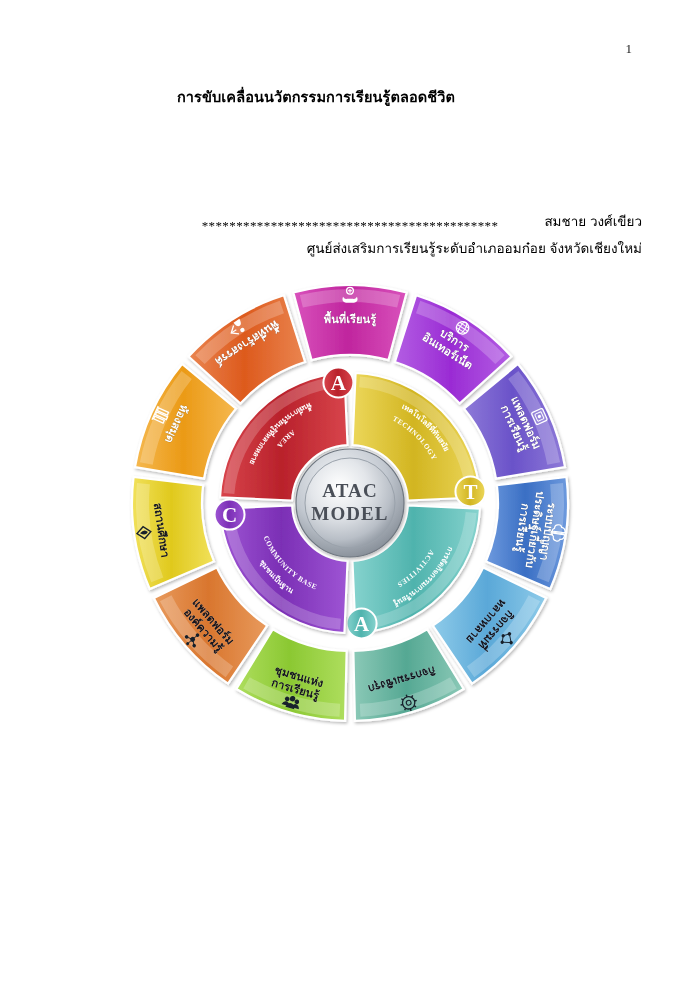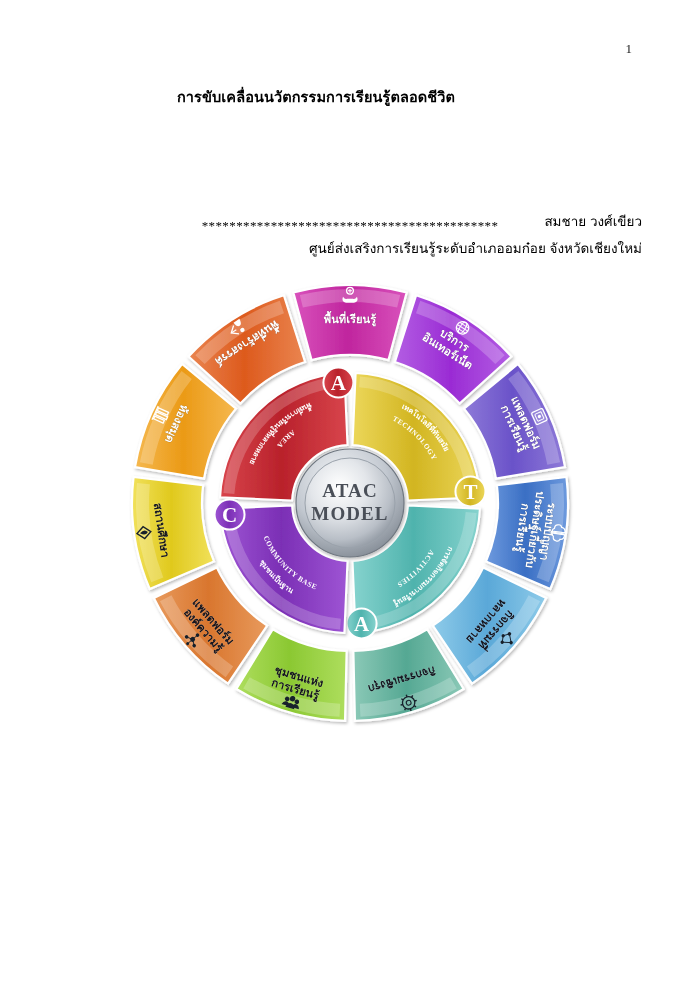--- a/index.html
+++ b/index.html
@@ -135,21 +135,21 @@
 <div class="page">
 
   <div class="page-number">1</div>
 
   <div class="doc-head">
     <div class="title-line">การขับเคลื่อนนวัตกรรมการเรียนรู้ตลอดชีวิต</div>
   </div>
 
   <div class="byline-block">
     <div class="byline">สมชาย  วงศ์เขียว</div>
-    <div class="byline">ศูนย์ส่งเสริงการเรียนรู้ระดับอำเภออมก๋อย  จังหวัดเชียงใหม่</div>
+    <div class="byline">ศูนย์ส่งเสริมการเรียนรู้ระดับอำเภออมก๋อย  จังหวัดเชียงใหม่</div>
   </div>
 
   <div class="stars">*******************************************</div>
 
   <div class="diagram-wrap">
     <svg viewBox="0 0 450 450" xmlns="http://www.w3.org/2000/svg" id="wheel">
       <defs>
         <radialGradient id="coreGrad" cx="38%" cy="32%" r="75%">
           <stop offset="0%" stop-color="#ffffff"></stop>
           <stop offset="42%" stop-color="#e3e6ea"></stop>

